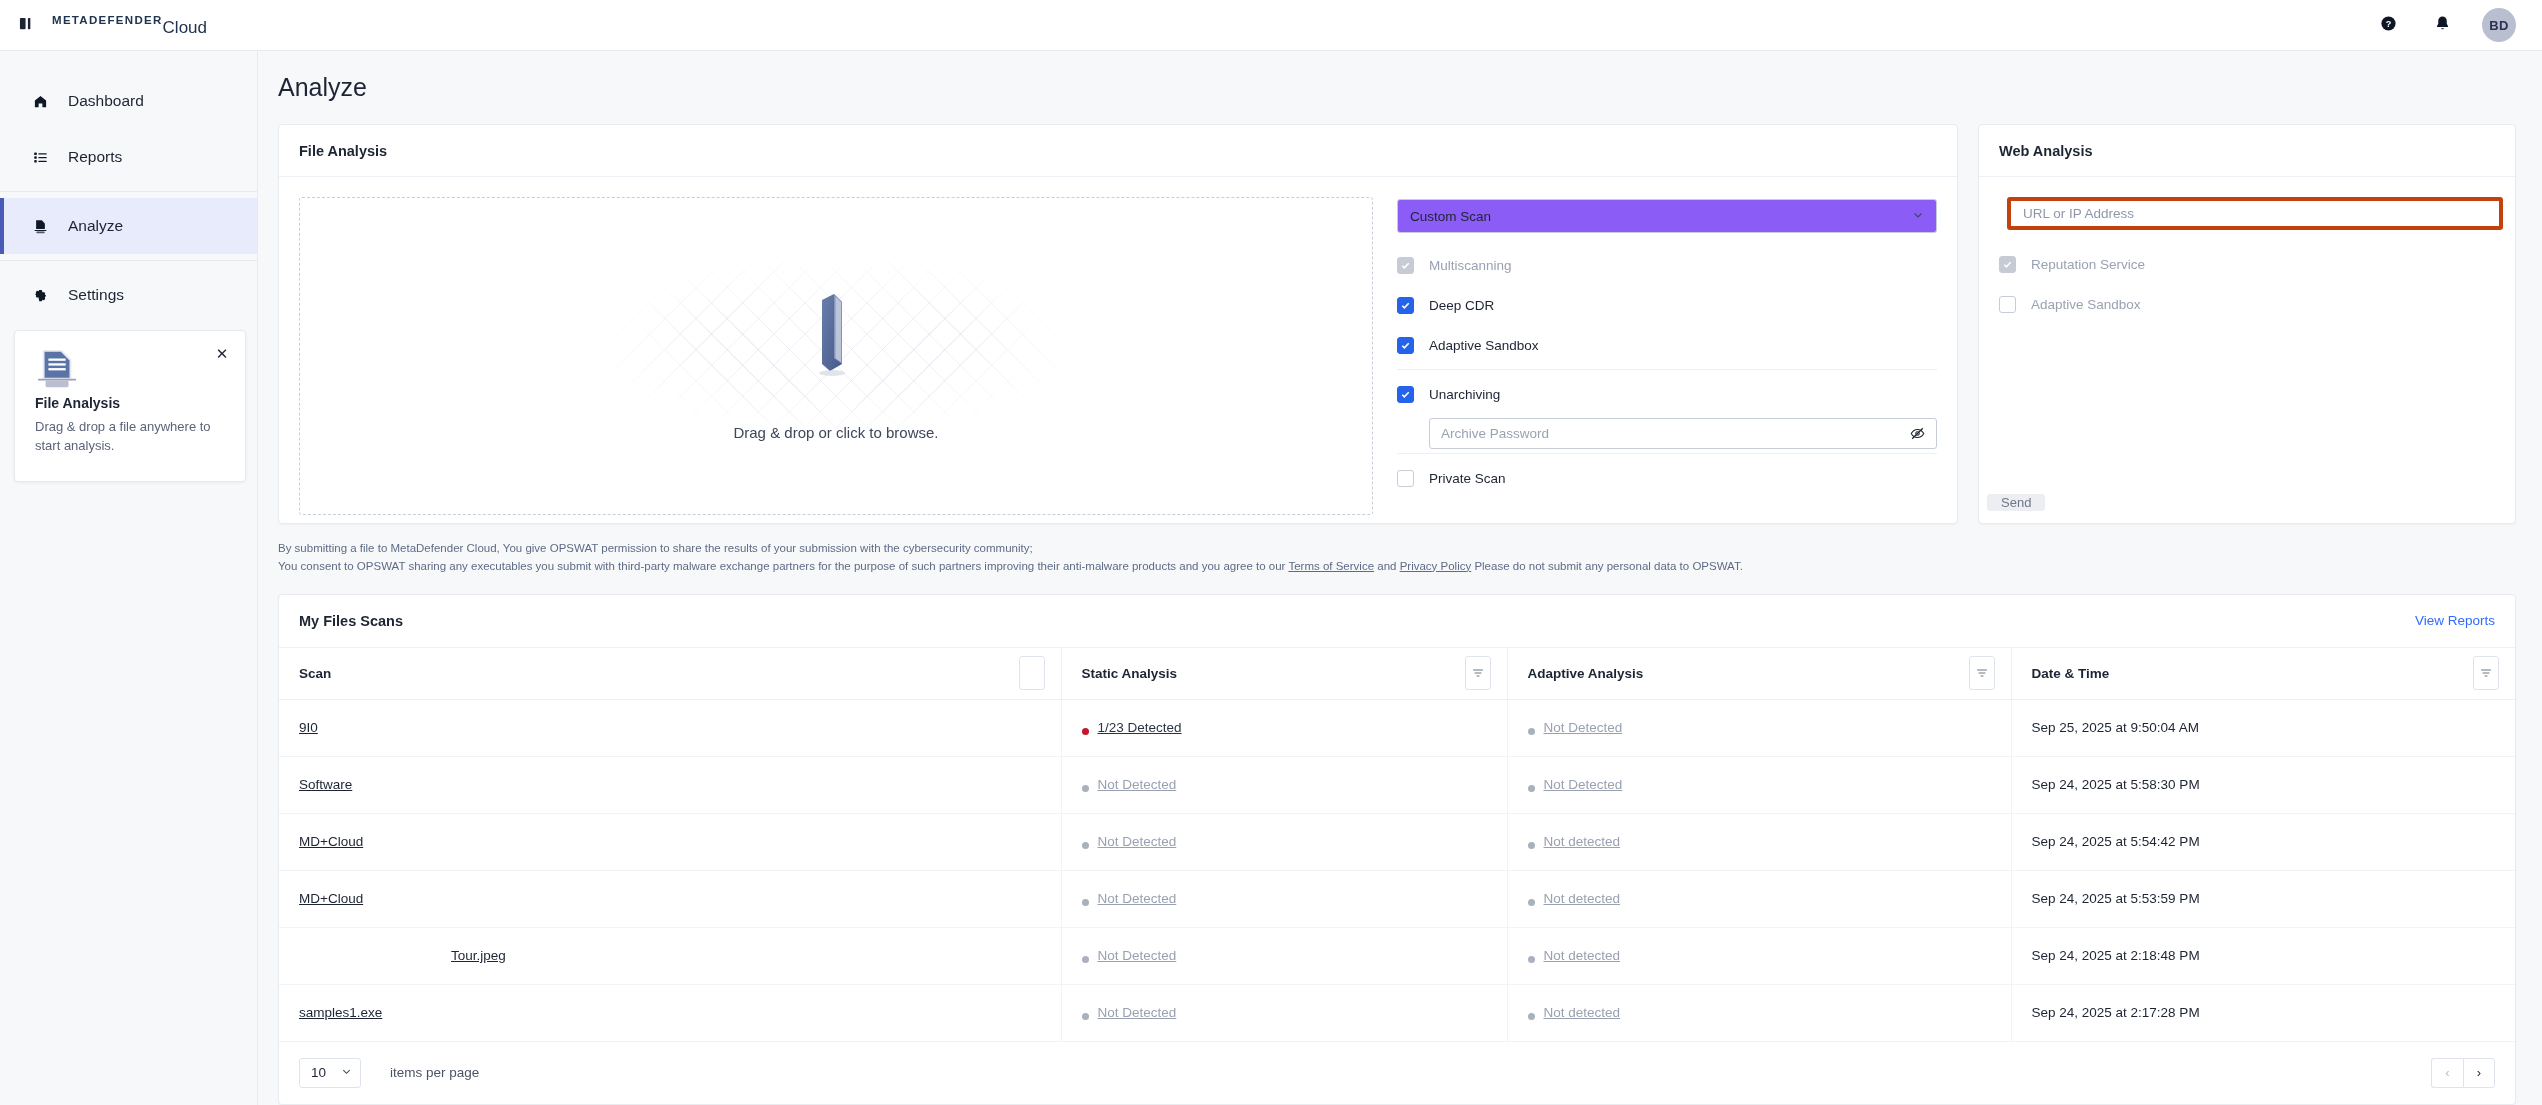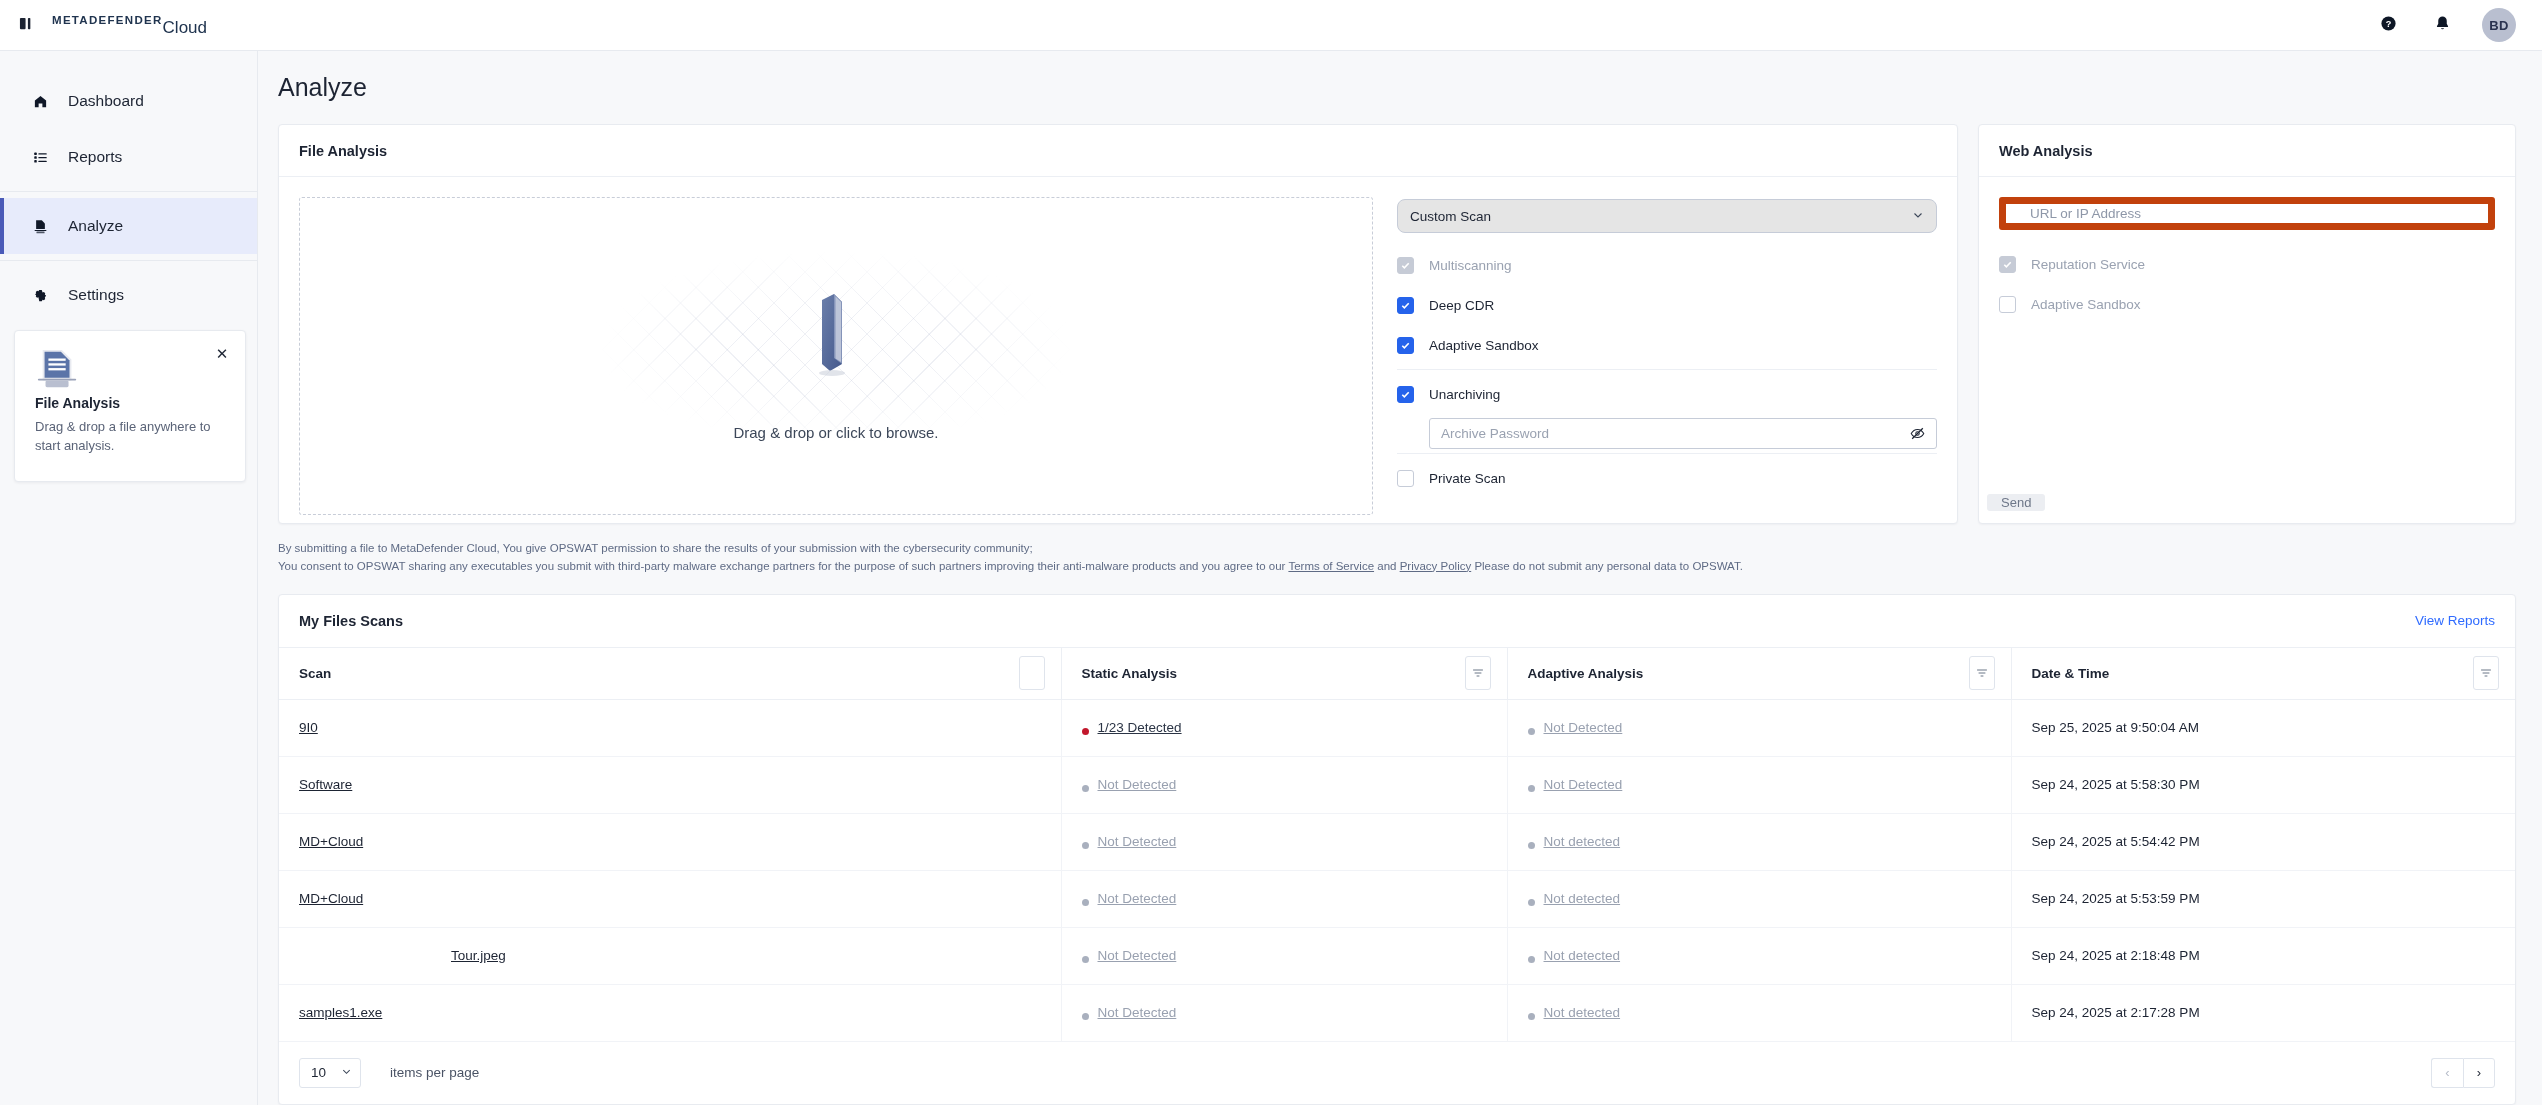--- a/index.html
+++ b/index.html
@@ -123,23 +123,23 @@
     -webkit-mask-image: radial-gradient(ellipse at center, #000 30%, transparent 72%);
             mask-image: radial-gradient(ellipse at center, #000 30%, transparent 72%);
     pointer-events: none;
   }
   .dz-ill { position: relative; width: 120px; height: 120px; }
   .dz-text { font-size: 15px; color: #3c4759; margin-top: 32px; position: relative; }
 
   
   .options { width: 540px; padding-top: 2px; }
   .select {
-    width: 100%; height: 34px; border: 1px solid #c6ccd8; border-radius: 8px;
+    width: 100%; height: 34px; border: 1px solid #c6ccd8; border-radius: 3px;
     display: flex; align-items: center; padding: 0 12px;
-    font-size: 13.5px; color: #1d2433; background: #e5e5e5; cursor: pointer;
+    font-size: 13.5px; color: #1d2433; background: #8b5cf6; cursor: pointer;
     justify-content: space-between;
   }
   .opt-list { margin-top: 12px; }
   .opt {
     display: flex; align-items: center; gap: 15px; height: 40px;
     font-size: 13.5px; color: #1d2433; cursor: pointer;
   }
   .opt.disabled { color: #9aa2b1; cursor: default; }
   .cb {
     width: 17px; height: 17px; border-radius: 3px; flex: none;
@@ -158,23 +158,23 @@
   .pw-wrap input {
     border: 0; outline: 0; flex: 1; font-size: 13.5px; color: #1d2433;
     font-family: inherit; background: transparent;
   }
   .pw-wrap input::placeholder { color: #9aa2b1; }
   .eye { cursor: pointer; color: #1d2433; display: flex; }
 
   
   .web-body { padding: 20px; position: relative; height: 348px; }
   .url-input {
-    width: 100%; height: 33px; border: 7px solid #c2410c; border-radius: 3px;
-    padding: 0 24px; font-size: 13.5px; color: #1d2433; outline: none;
-    font-family: inherit; background: #fff;
+    width: 100%; height: 33px; border: 4px solid #c2410c; border-radius: 3px;
+    padding: 0 12px; font-size: 13.5px; color: #1d2433; outline: none;
+    font-family: inherit; background: #fff; margin-left: 8px;
   }
   .url-input::placeholder { color: #8e97a8; }
   .web-opts { margin-top: 14px; }
   .send-btn {
     position: absolute; left: 8px; bottom: 14px;
     min-width: 56px; height: 17px; padding: 0 14px;
     background: #eceef2; border: 0; border-radius: 3px;
     font-size: 13px; color: #6e7competitor; color: #6e7789;
     font-family: inherit; cursor: default;
   }

